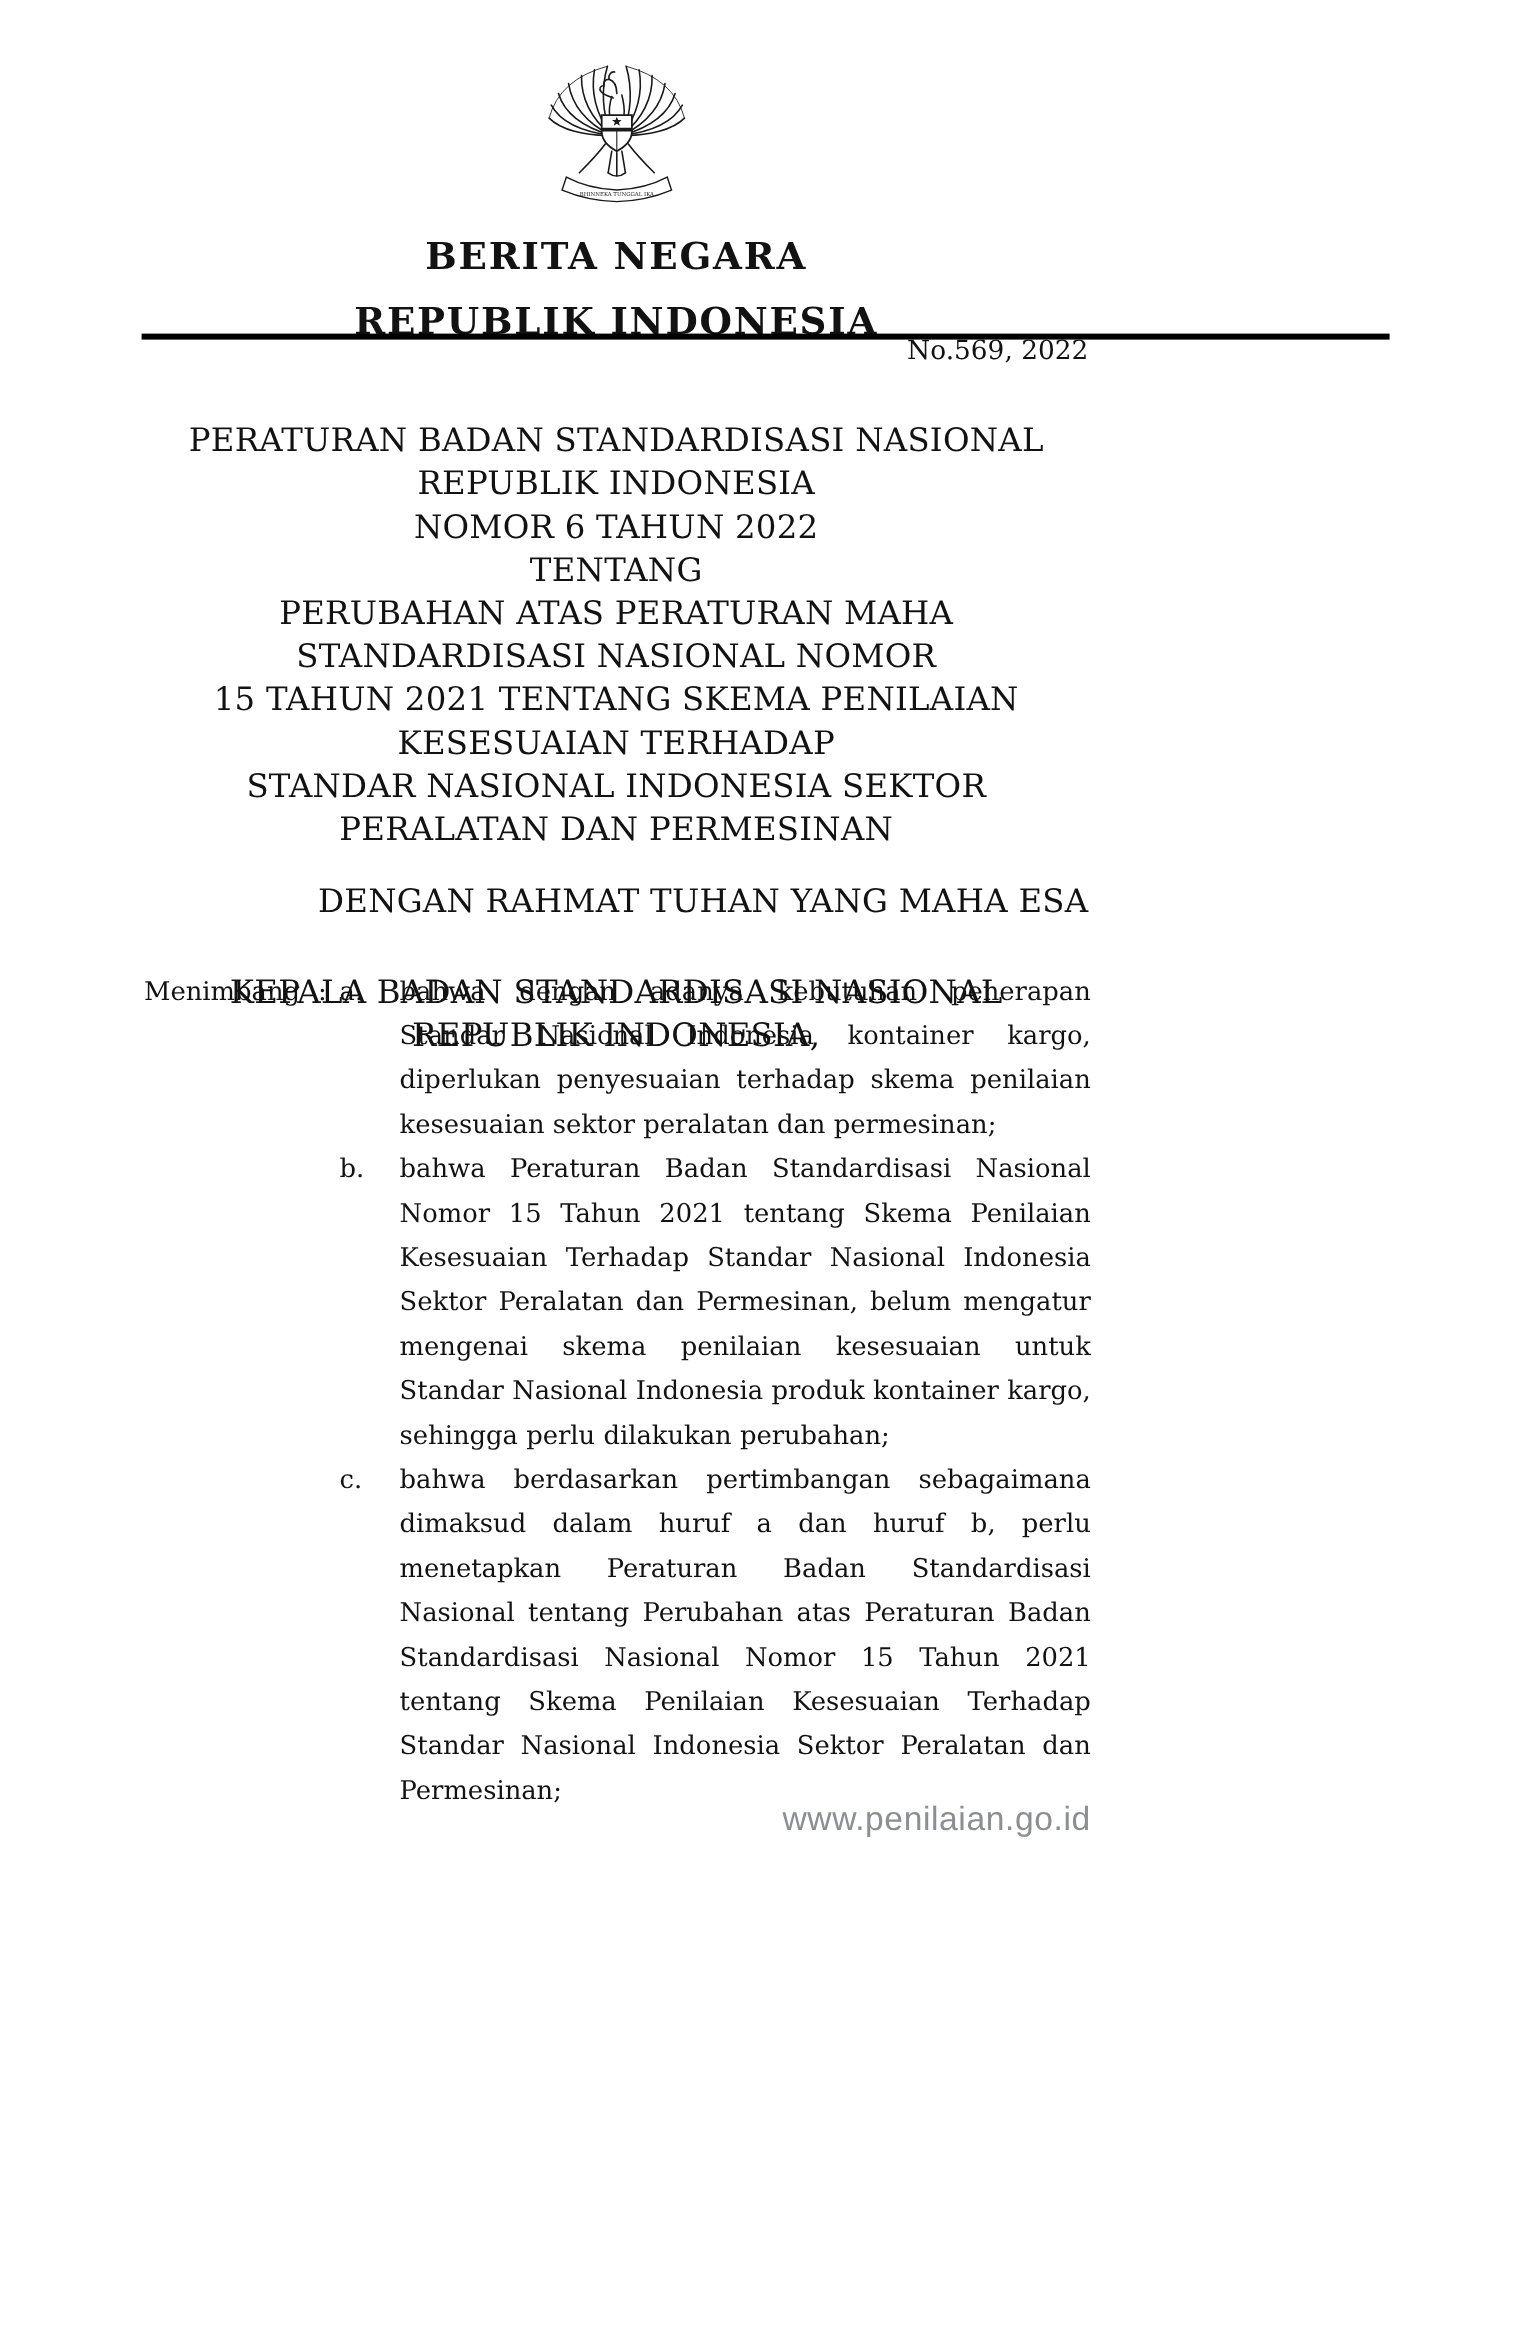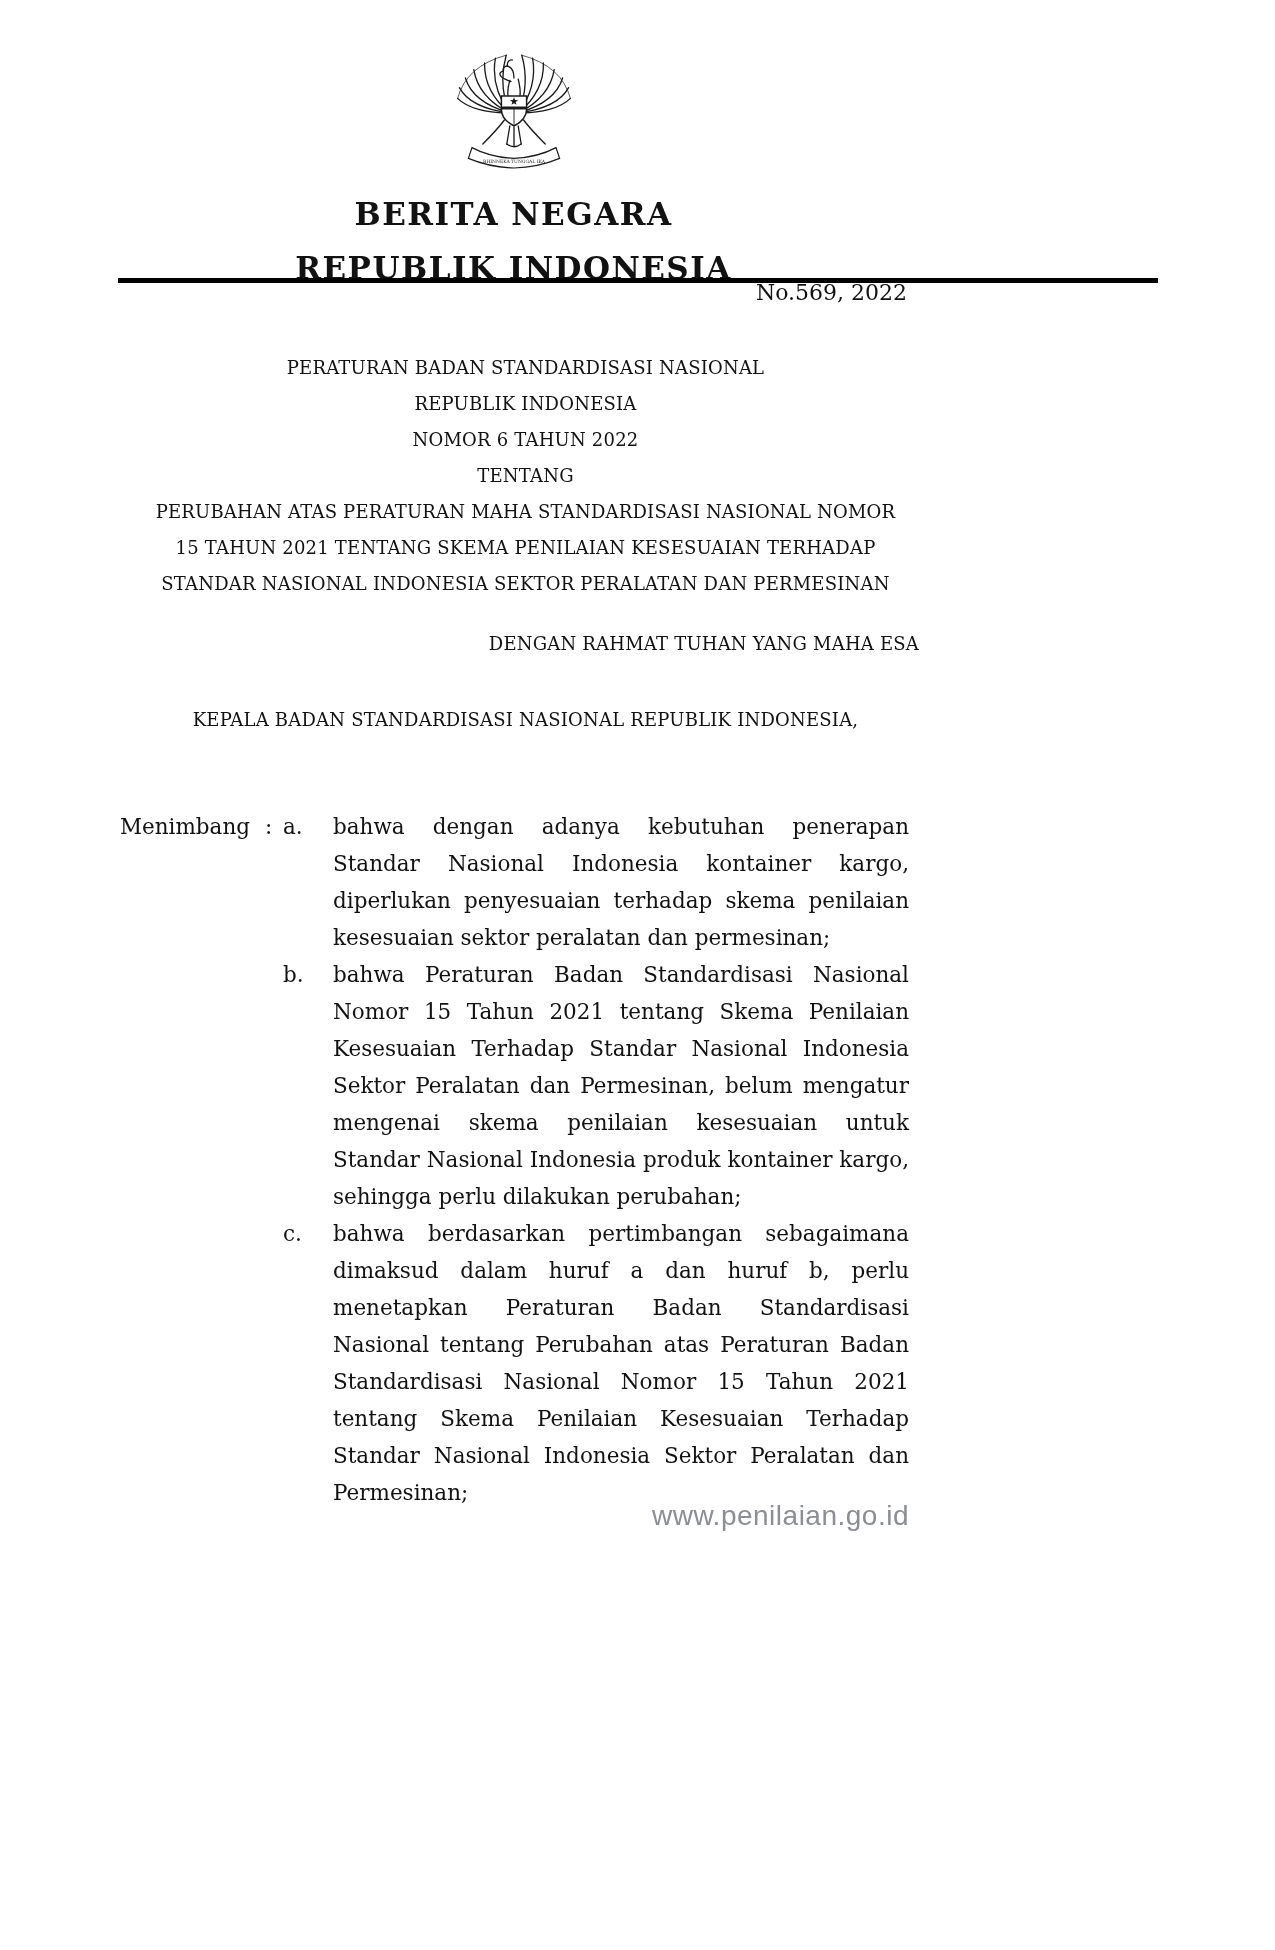--- a/index.html
+++ b/index.html
@@ -18,22 +18,22 @@
 
   .issue-row {
     position:absolute; left:120px; top:277px; width:787px;
     display:flex; justify-content:flex-end;
     font-size:22px; line-height:31px;
   }
   .issue-no { white-space:nowrap; }
   .abstract { width:502px; text-align:justify; }
 
   .headings {
-    position:absolute; left:132px; top:350px; width:787px;
-    text-align:center; font-size:18px; line-height:36px; letter-spacing:0.2px;
+    position:absolute; left:120px; top:350px; width:787px;
+    text-align:center; font-size:27px; line-height:36px; letter-spacing:0.2px;
   }
   .invocation { margin-top:24px;text-align:right; }
   .official { margin-top:40px; }
 
   .considerations {
     position:absolute; left:120px; top:808px; width:789px;
     font-size:21.5px; line-height:37px;
   }
   .cons-row { display:grid; grid-template-columns:145px 18px 50px 1fr; }
   .cons-text { text-align:justify; }

